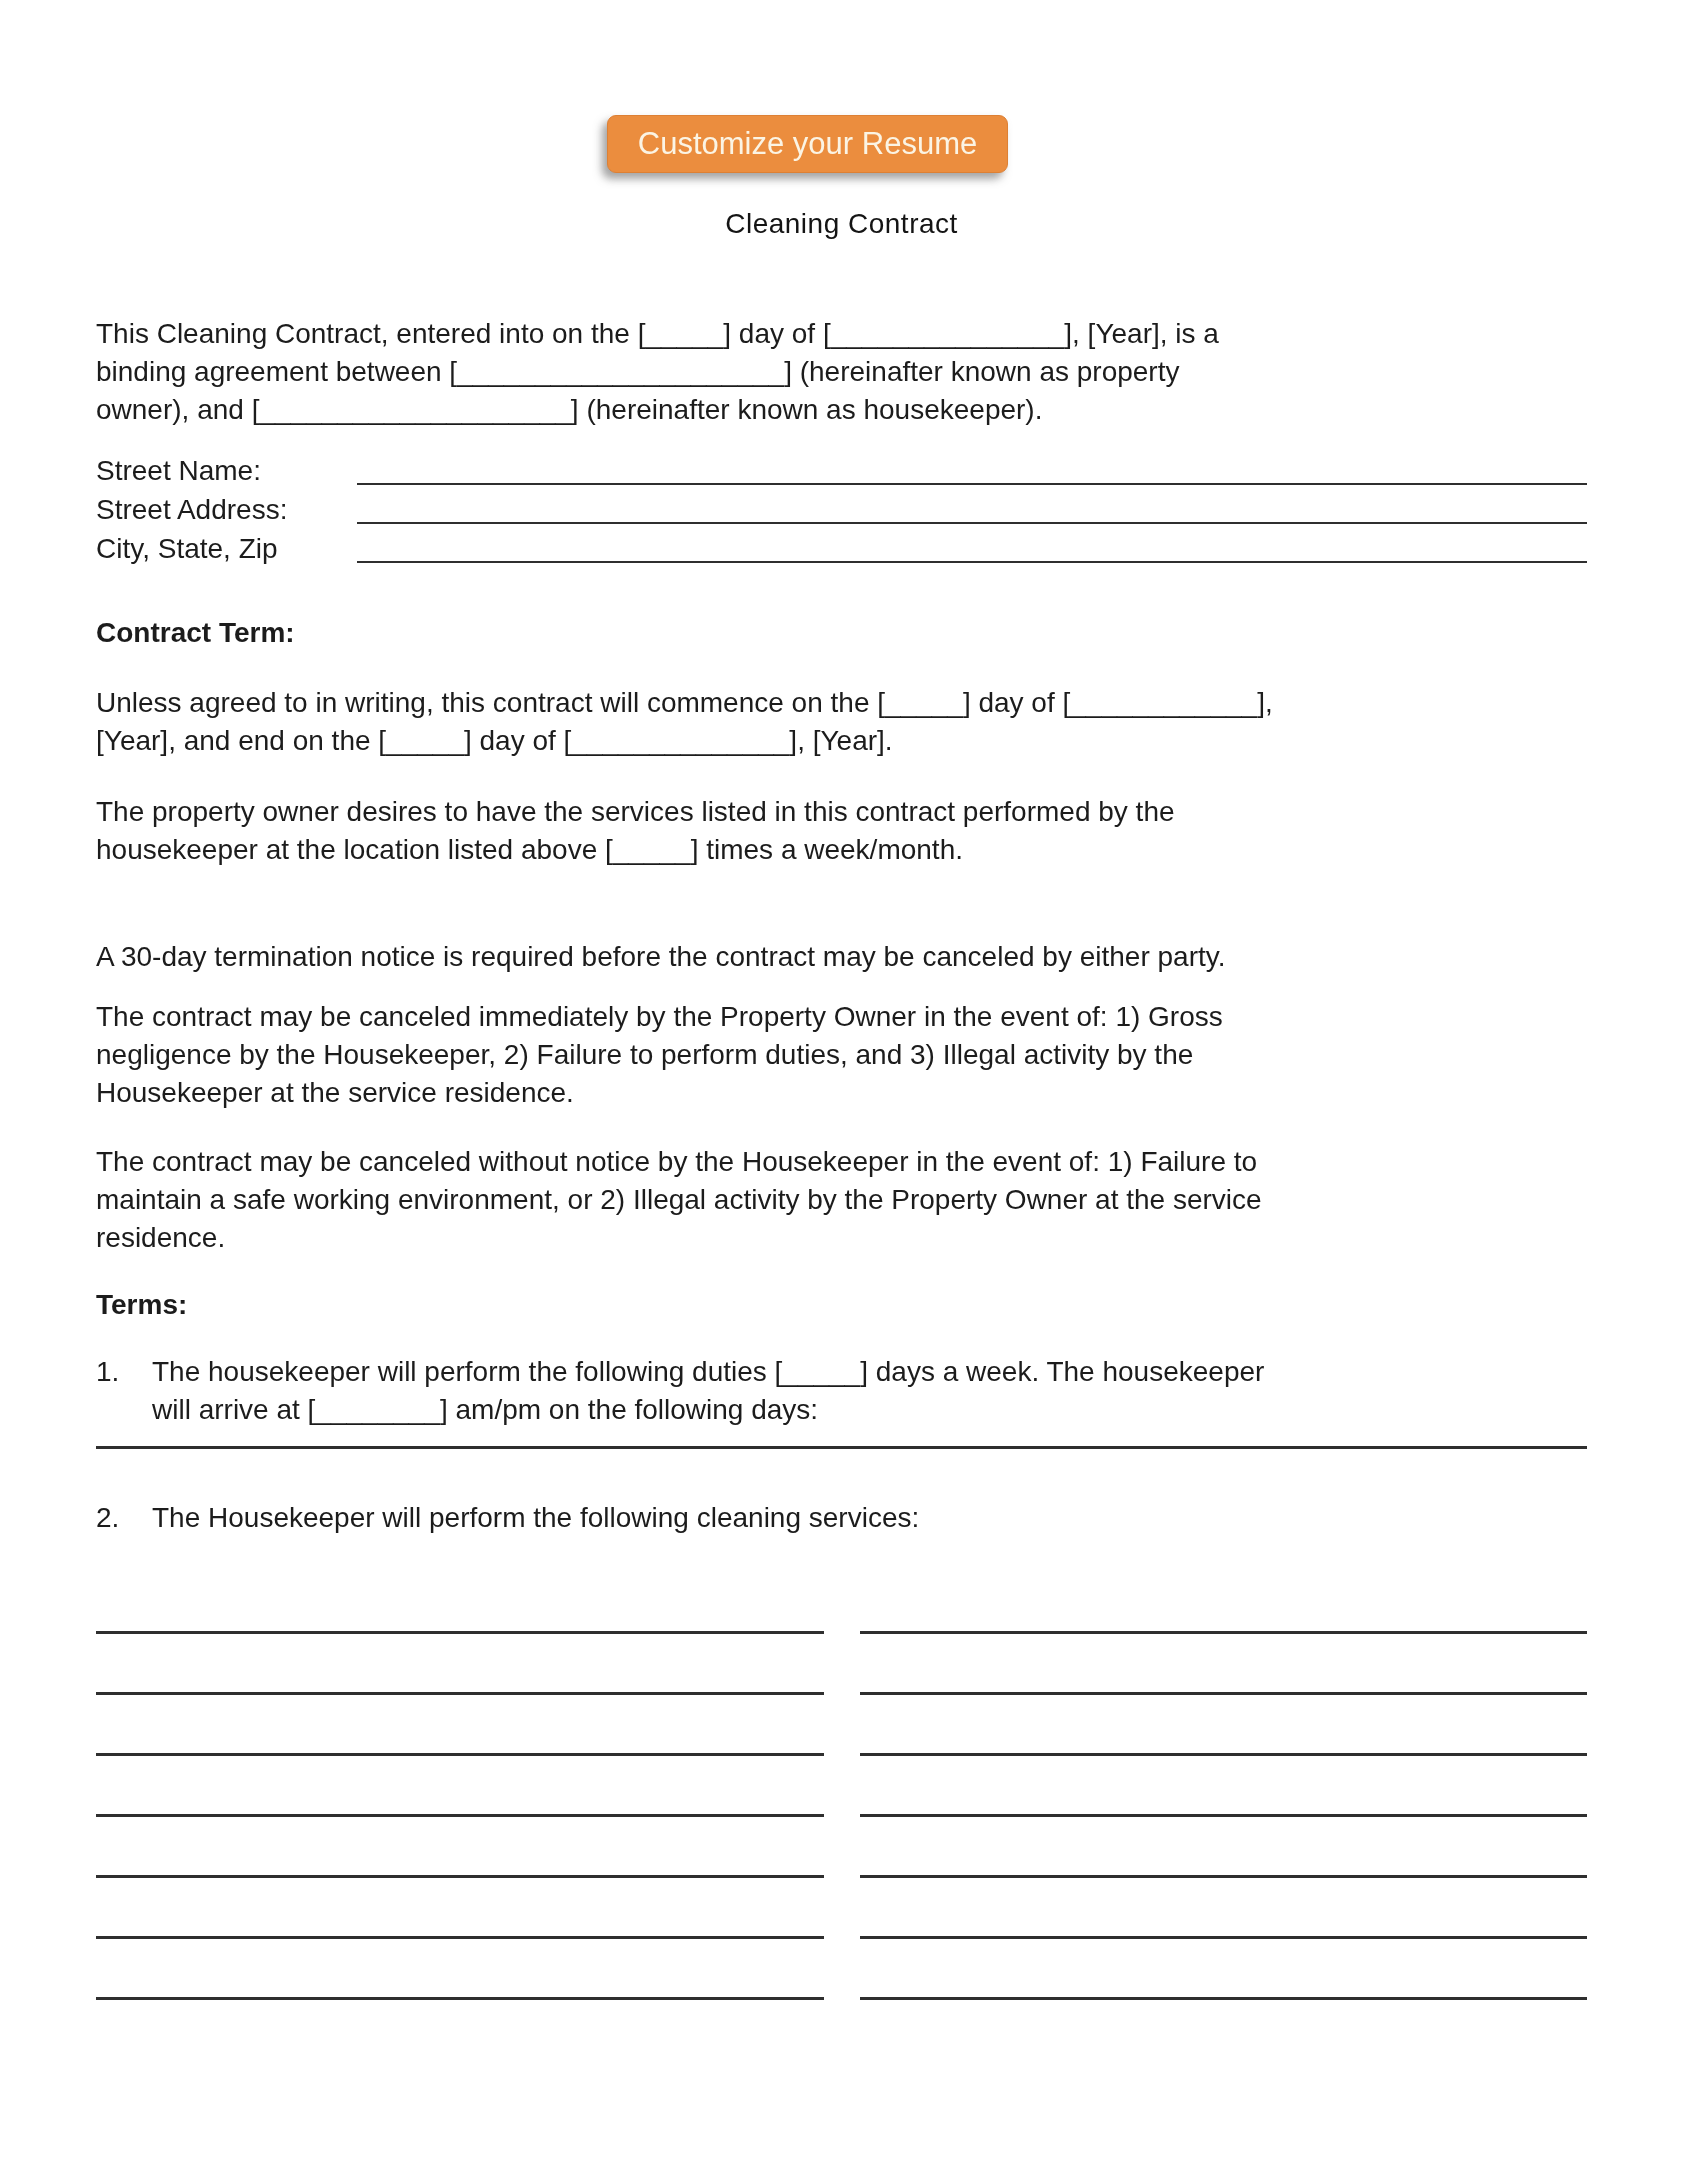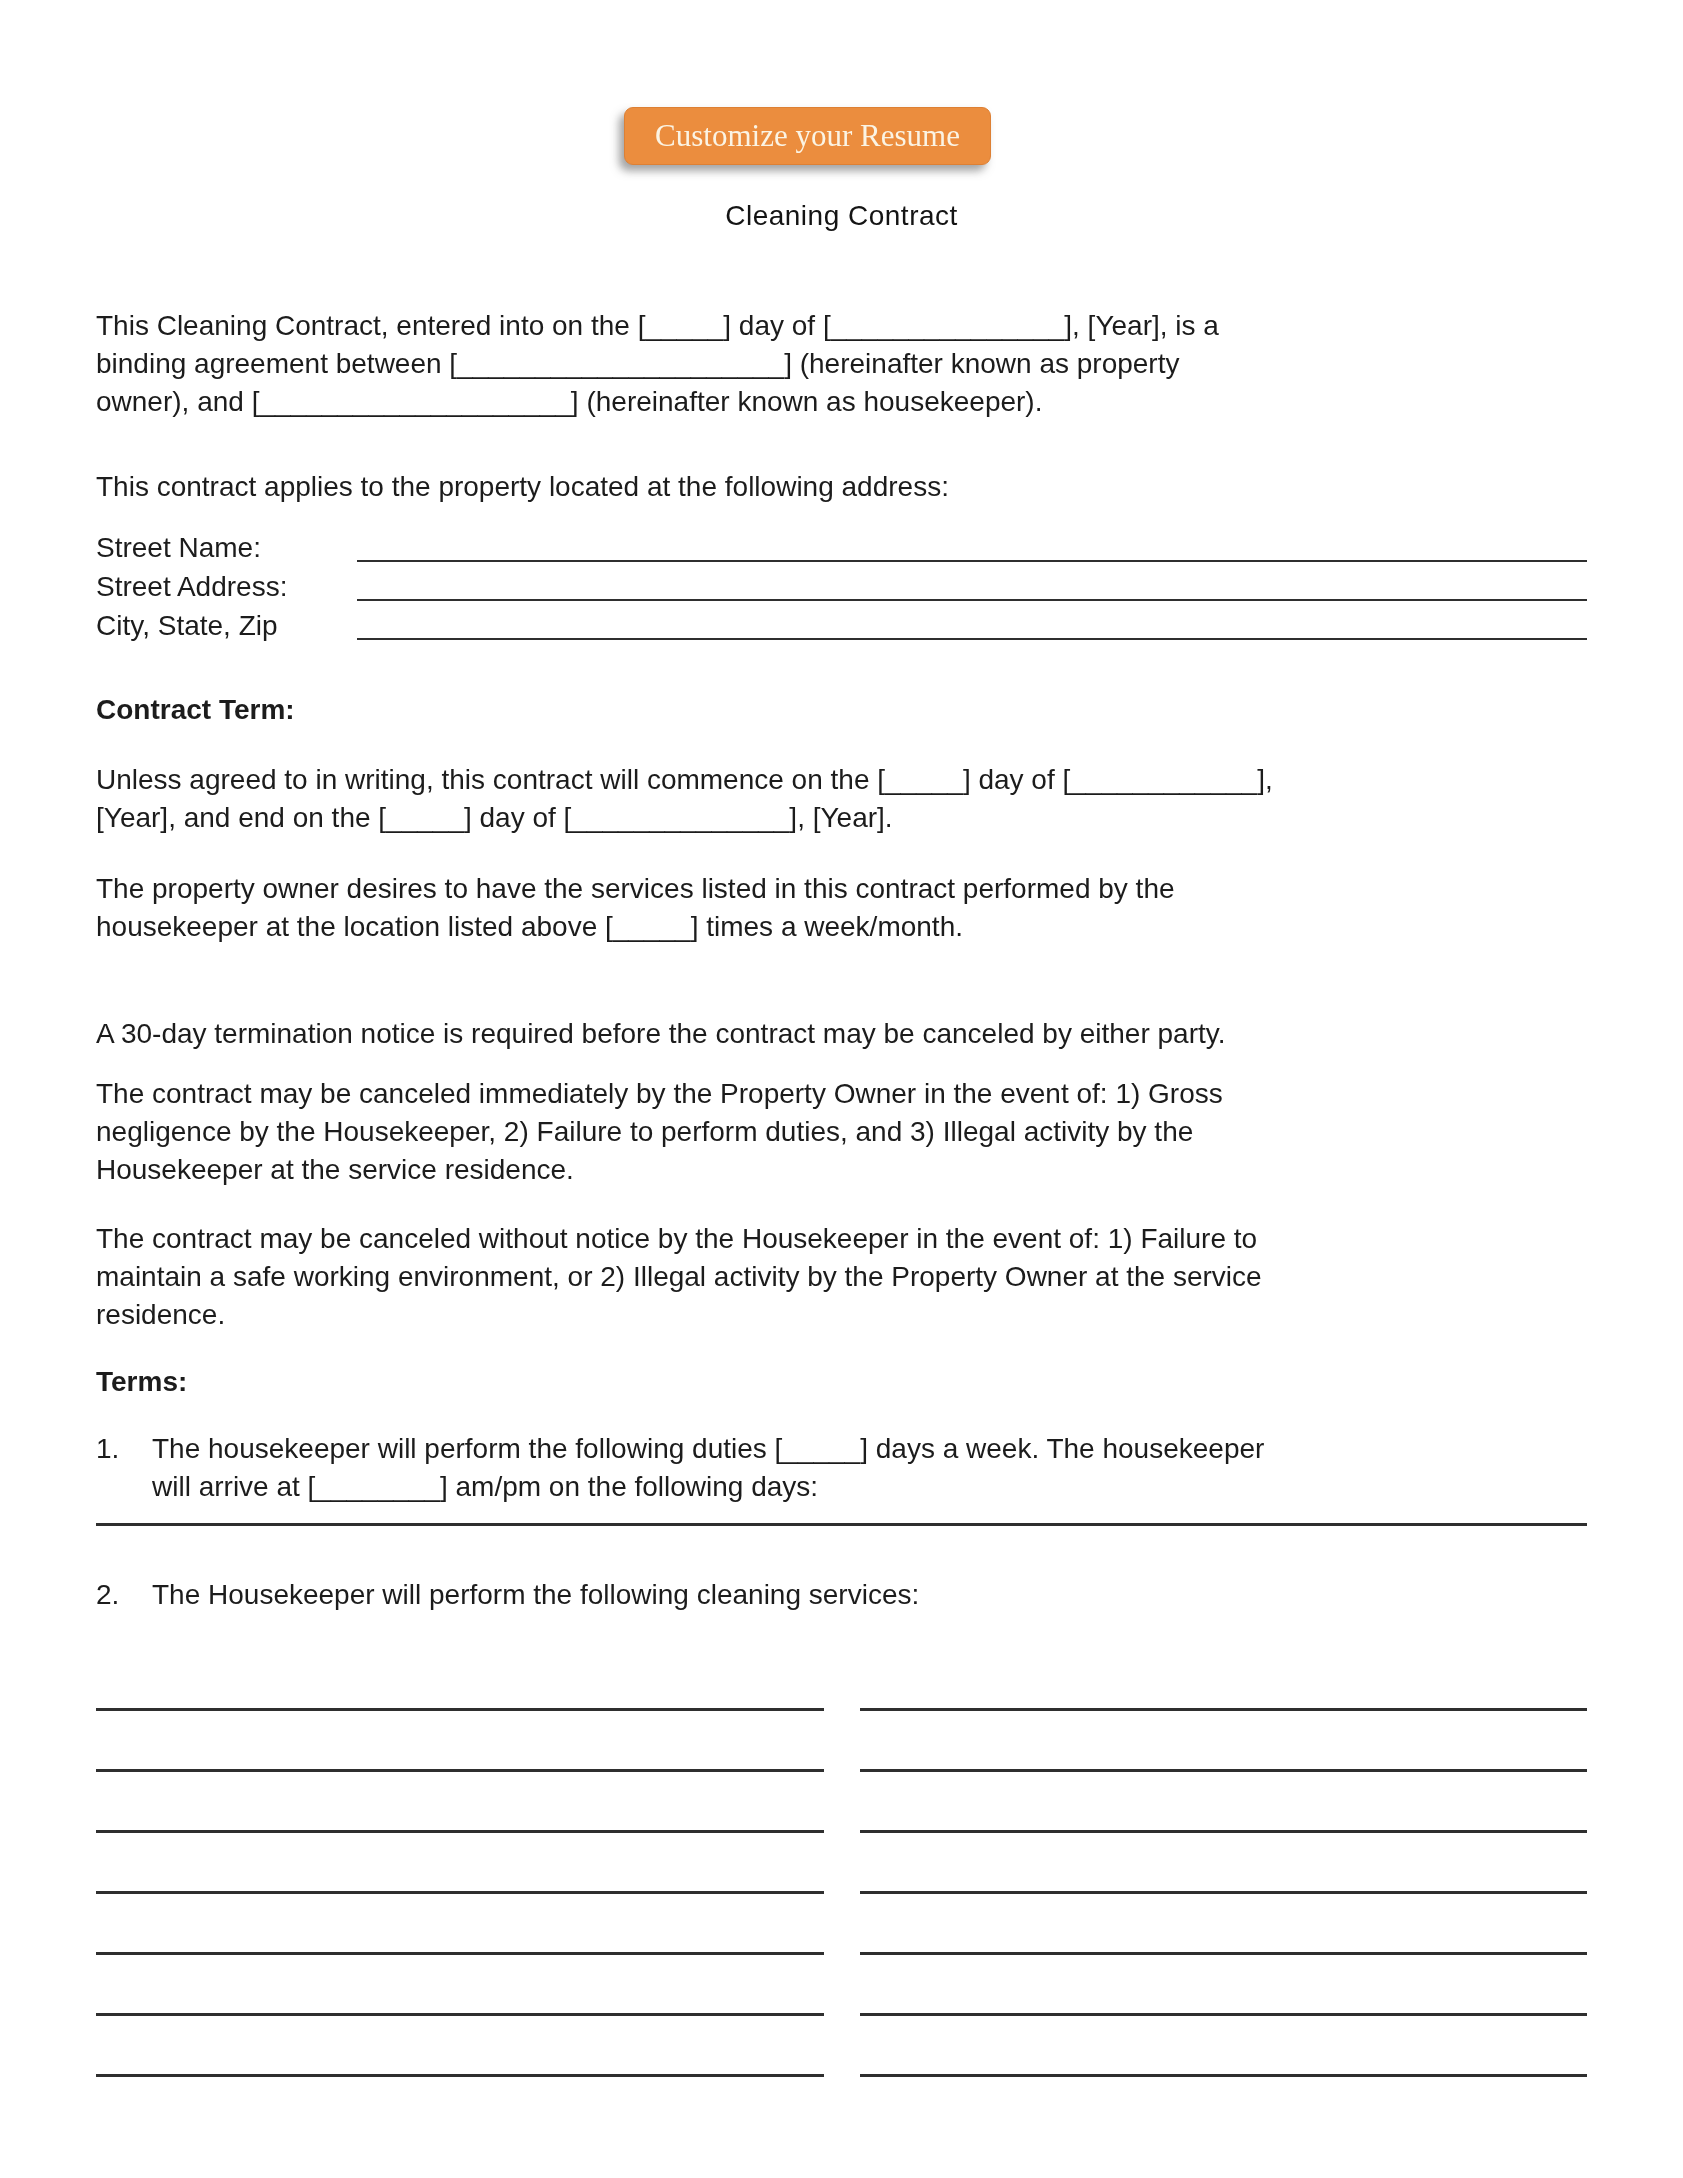--- a/index.html
+++ b/index.html
@@ -19,28 +19,29 @@
   }
 
   
   .button-row { text-align: center; }
   .cta-button {
     display: inline-block;
     position: relative;
     left: -34px;
     background: var(--button-bg, #EB8D3E);
     color: var(--button-text, #FBF4E4);
-    font-family: Liberation Serif, serif;
+    font-family: Liberation Sans, sans-serif;
     font-size: 31px;
     line-height: 37px;
     padding: 9px 30px 10px 30px;
     border: 1px solid #DD8034;
     border-radius: 9px;
     box-shadow: -5px 6px 8px rgba(90, 90, 90, 0.55);
     cursor: pointer;
+    margin-top: 8px;
   }
 
   
   .doc-title {
     margin-top: 26px;
     text-align: center;
     font-size: 28px;
     line-height: 50px;
     font-weight: normal;
     color: #141414;
@@ -118,21 +119,20 @@
   <div class="button-row">
     <button class="cta-button">Customize your Resume</button>
   </div>
 
   <div class="doc-title">Cleaning Contract</div>
 
   <p class="para mt-intro">This Cleaning Contract, entered into on the [_____] day of [_______________], [Year], is a
 binding agreement between [_____________________] (hereinafter known as property
 owner), and [____________________] (hereinafter known as housekeeper).</p>
 
-  <p class="para mt-applies">This contract applies to the property located at the following address:</p>
 
   <div class="address-block">
     <div class="addr-row">
       <div class="addr-label">Street Name:</div>
       <div class="addr-line"></div>
     </div>
     <div class="addr-row">
       <div class="addr-label">Street Address:</div>
       <div class="addr-line"></div>
     </div>

